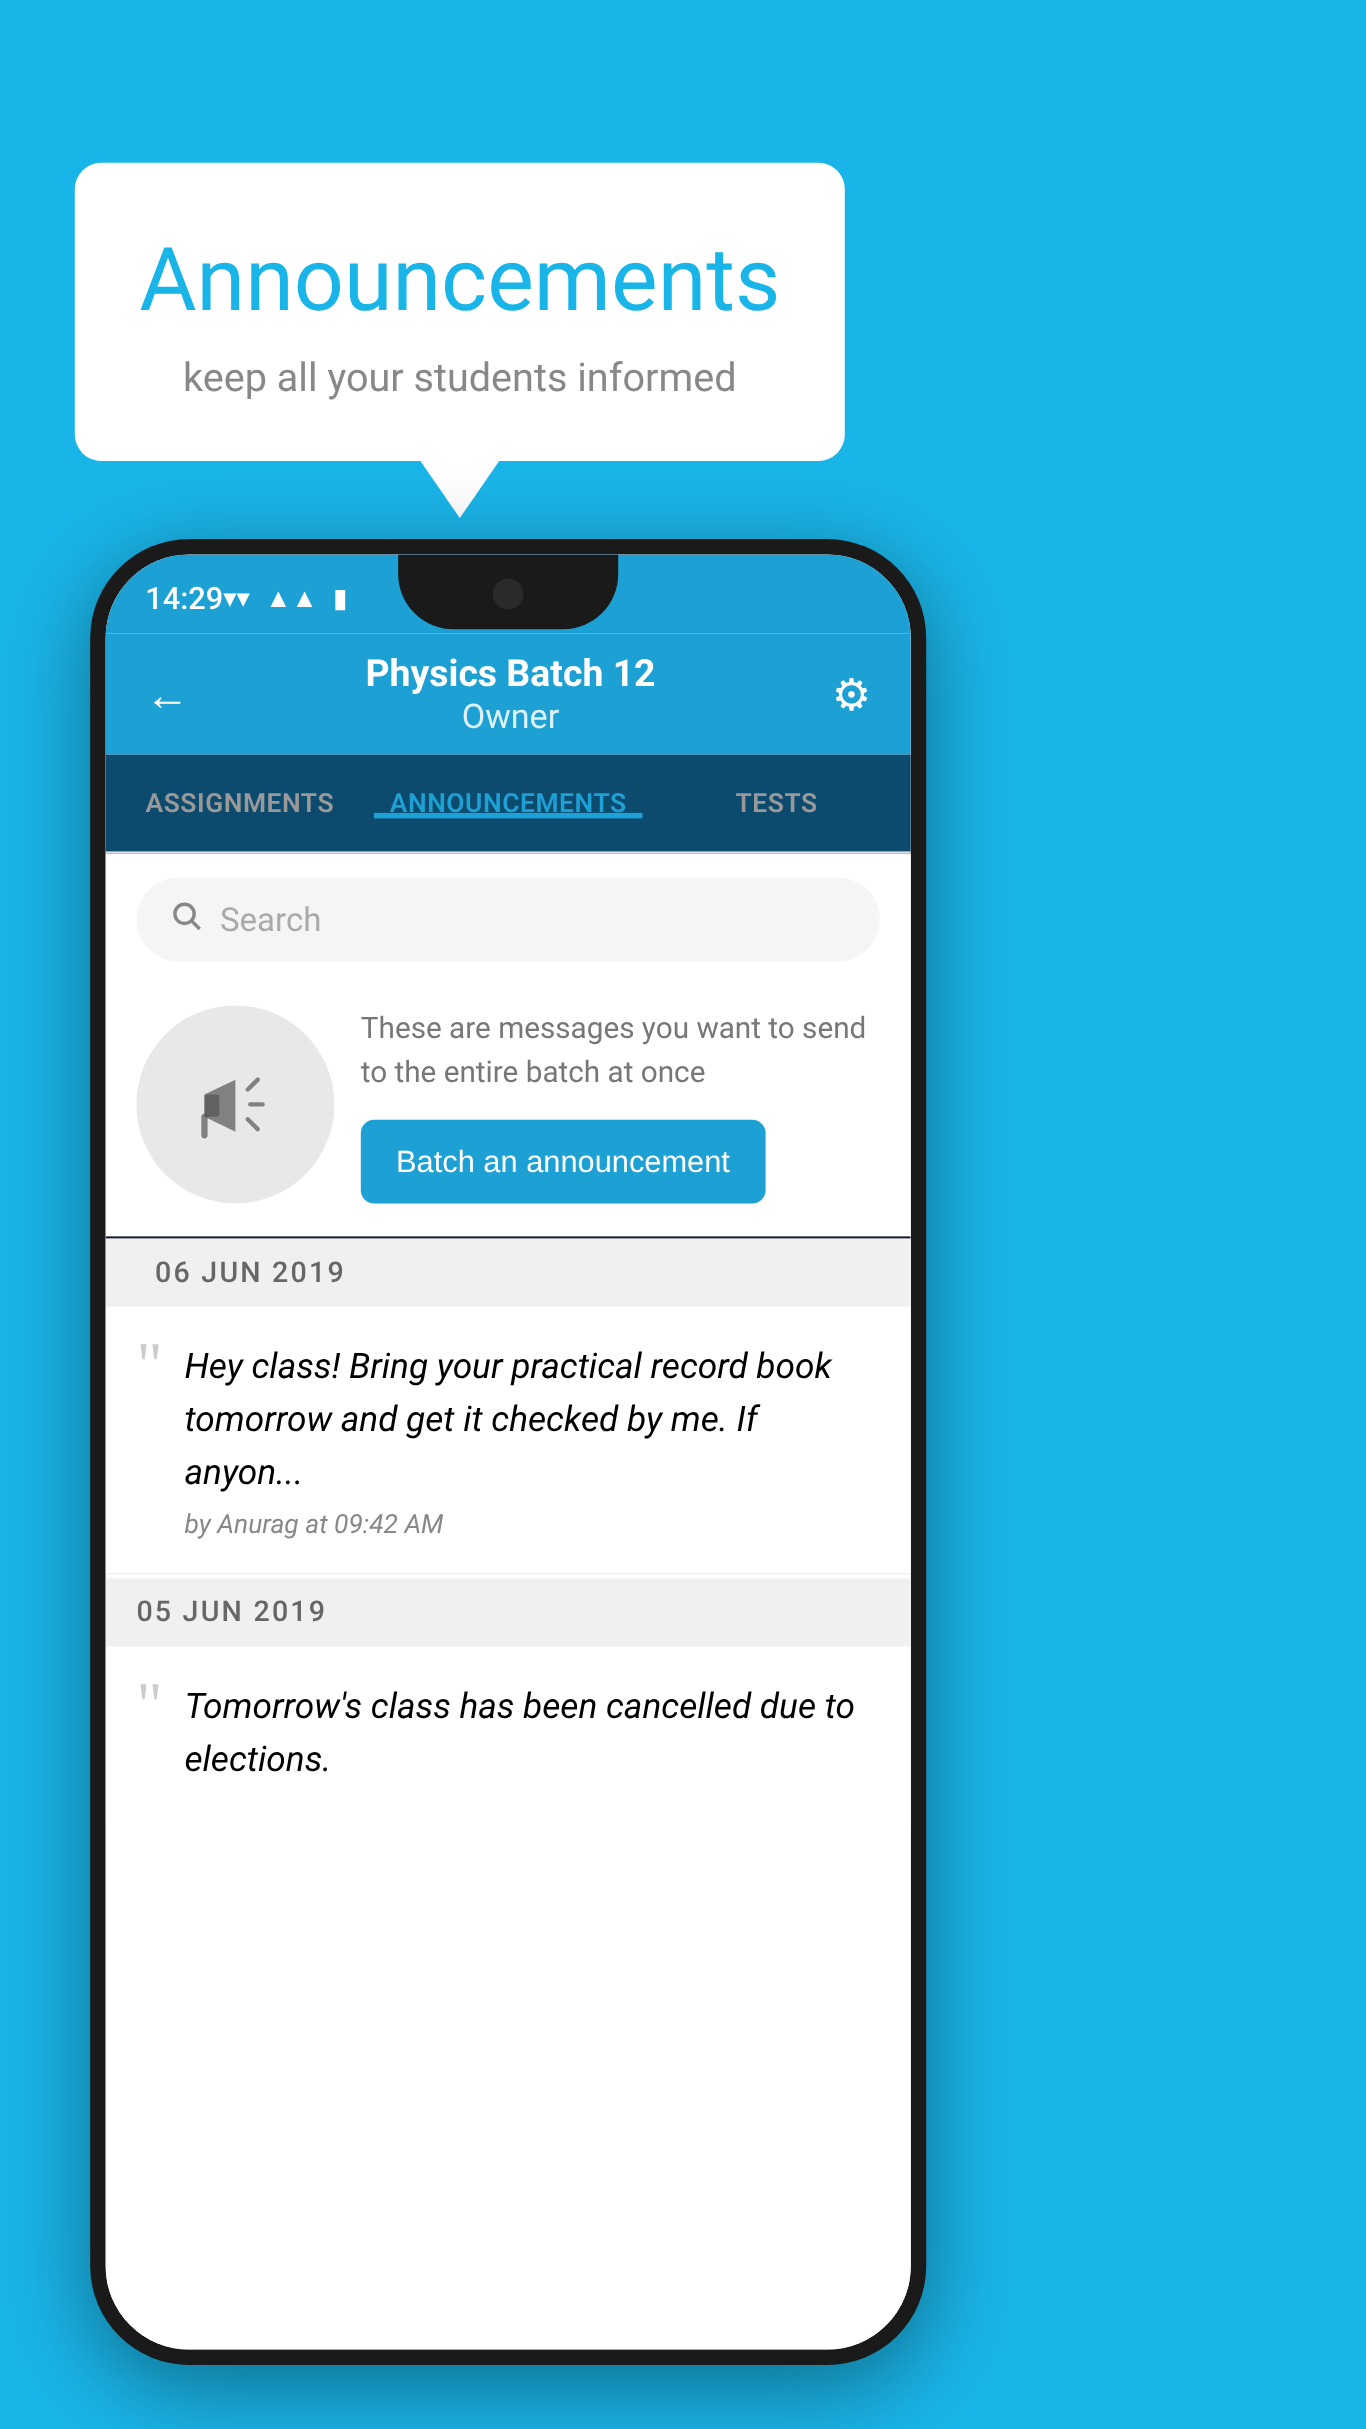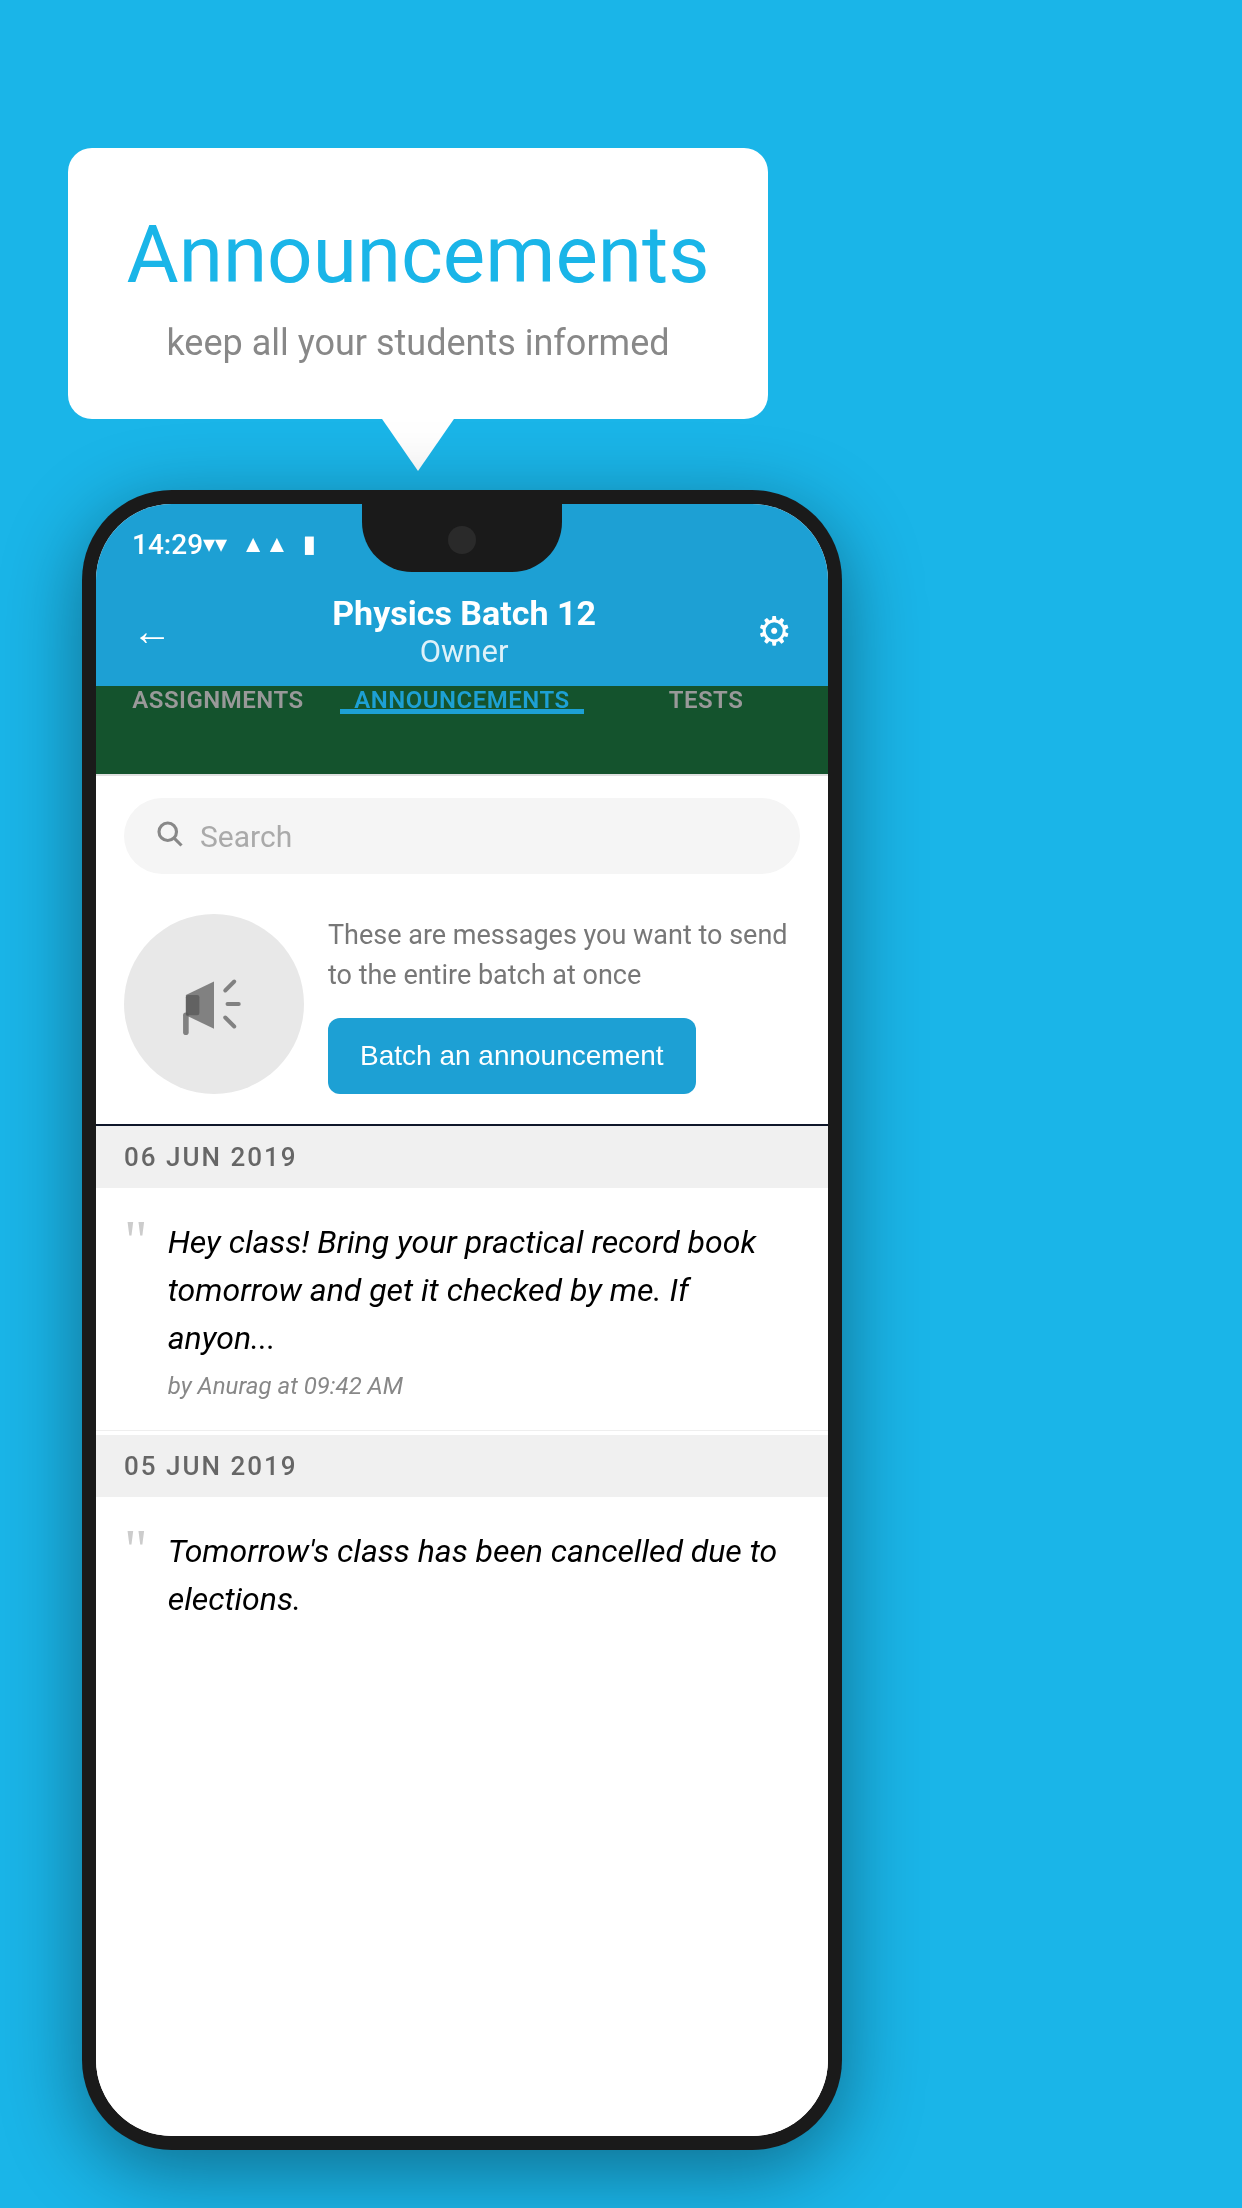--- a/index.html
+++ b/index.html
@@ -167,23 +167,23 @@
       font-size: 40px;
       cursor: pointer;
     }
     
     .tabs-bar {
       position: absolute;
       top: 182px;
       left: 0;
       right: 0;
       height: 90px;
-      background: #14532d;
-      display: flex;
-      align-items: flex-start;
+      background: #0c4a6e;
+      display: flex;
+      align-items: center;
       border-bottom: 2px solid #e0e0e0;
       z-index: 5;
     }
     .tab-item {
       flex: 1;
       display: flex;
       align-items: center;
       justify-content: center;
       font-size: 24px;
       font-weight: 600;
@@ -267,21 +267,21 @@
       border-radius: 12px;
       padding: 22px 32px;
       font-size: 28px;
       font-weight: 500;
       cursor: pointer;
       white-space: nowrap;
     }
     
     .date-divider {
       background: #f0f0f0;
-      padding: 16px 28px;
+      padding: 16px 45px;
       font-size: 26px;
       color: #666;
       font-weight: 500;
       letter-spacing: 2px;
     }
     
     .announcement-item {
       display: flex;
       align-items: flex-start;
       padding: 30px 28px;

